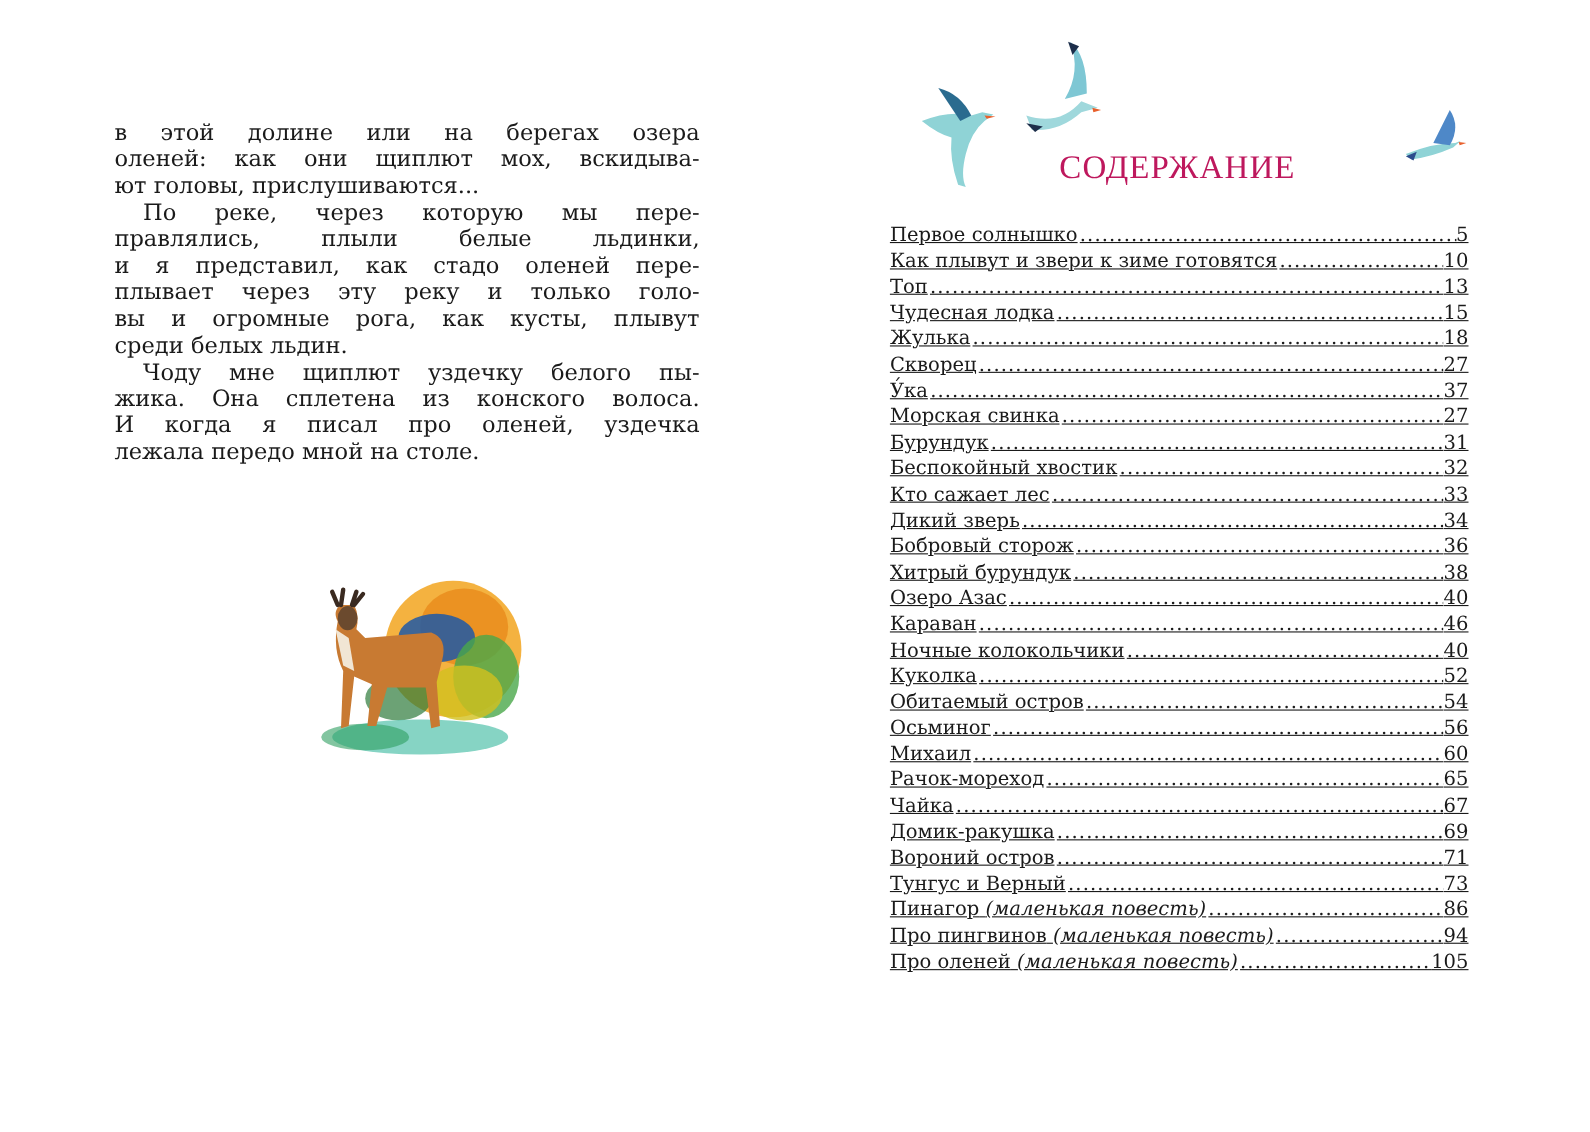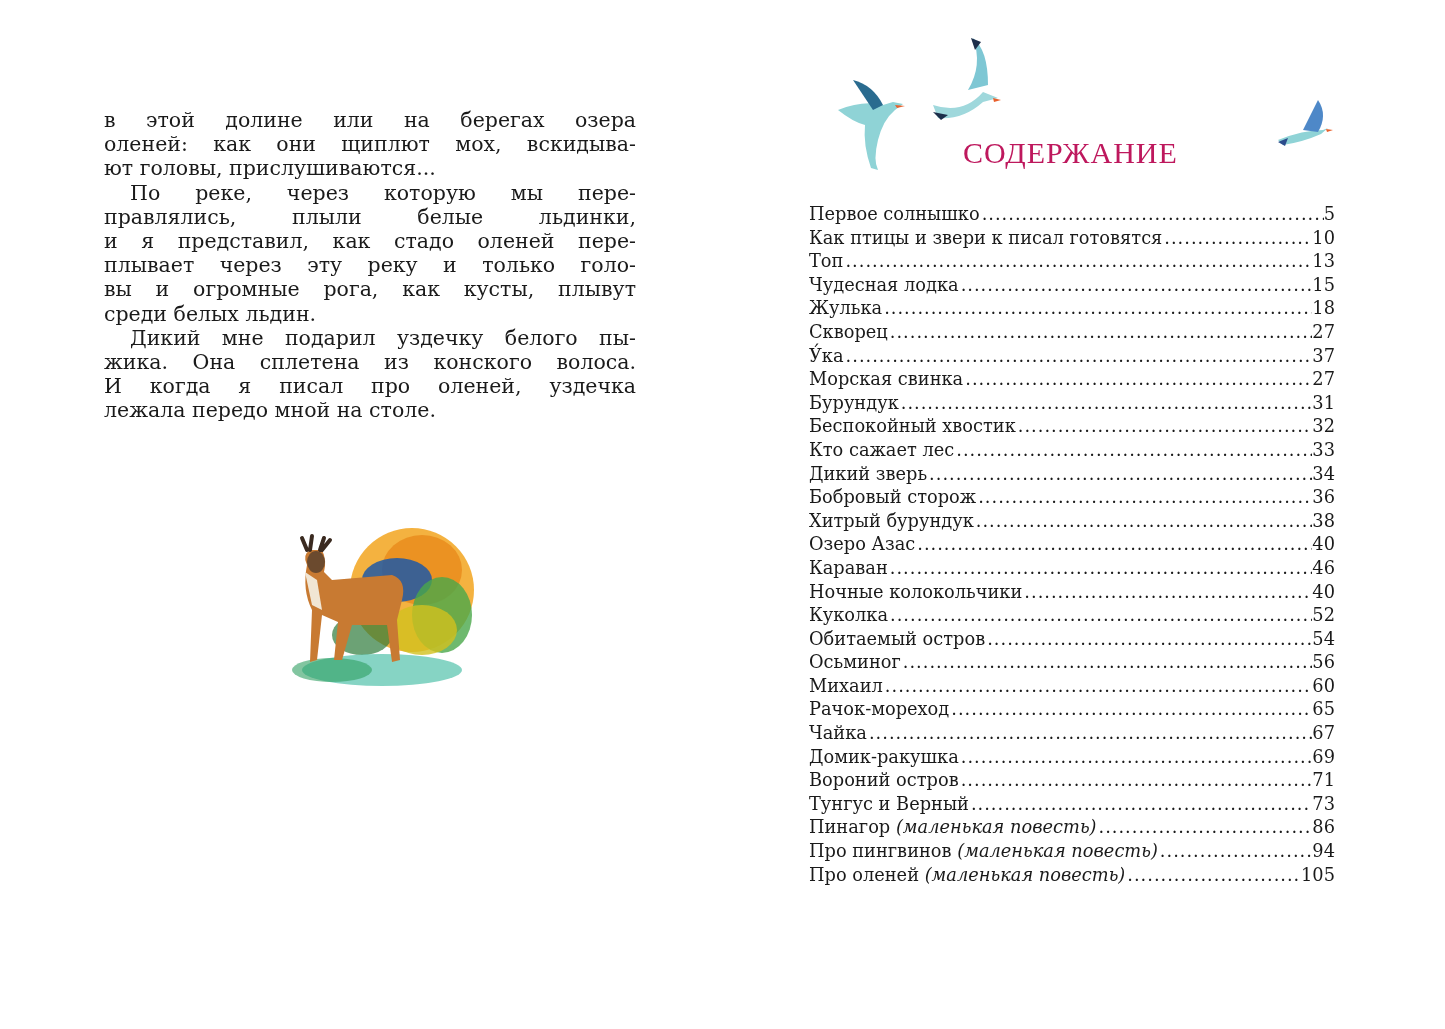--- a/index.html
+++ b/index.html
@@ -24,21 +24,21 @@
   .birds { position: absolute; left: 100px; top: 30px; width: 540px; height: 150px; }
   .bird { position: absolute; }
 
   .toc-title {
     position: absolute; left: 240px; top: 136px; font-family: "Liberation Serif", serif;
     font-size: 30px; letter-spacing: 1px; color: #be185d;
   }
   .toc { position: absolute; left: 86px; top: 202px; width: 526px; }
   .toc-row {
     display: flex; align-items: baseline; height: 23.6px; line-height: 23.6px;
-    font-size: 17.8px; white-space: nowrap;
+    font-size: 17.8px; white-space: nowrap; text-decoration: underline;
   }
   .toc-row .t-title { flex: 0 0 auto; }
   .toc-row .t-title em { font-style: italic; }
   .toc-row .t-dots { flex: 1 1 auto; overflow: hidden; padding: 0 2px; letter-spacing: 1px; }
   .toc-row .t-dots::before { content: "........................................................................................................................"; }
   .toc-row .t-page { flex: 0 0 auto; }
 </style>
 </head>
 <body>
 
@@ -46,21 +46,21 @@
   <div class="prose" id="prose">
       <div class="line">в этой долине или на берегах озера</div>
       <div class="line">оленей: как они щиплют мох, вскидыва-</div>
       <div class="line last">ют головы, прислушиваются...</div>
       <div class="line indent">По реке, через которую мы пере-</div>
       <div class="line">правлялись, плыли белые льдинки,</div>
       <div class="line">и я представил, как стадо оленей пере-</div>
       <div class="line">плывает через эту реку и только голо-</div>
       <div class="line">вы и огромные рога, как кусты, плывут</div>
       <div class="line last">среди белых льдин.</div>
-      <div class="line indent">Дикий мне подарил уздечку белого пы-</div>
+      <div class="line indent">Чоду мне щиплют уздечку белого пы-</div>
       <div class="line">жика. Она сплетена из конского волоса.</div>
       <div class="line">И когда я писал про оленей, уздечка</div>
       <div class="line last">лежала передо мной на столе.</div>
     </div>
 
   <svg class="deer" viewBox="0 0 210 180">
     <ellipse cx="140" cy="80" rx="62" ry="62" fill="#f2a51f" opacity="0.85"></ellipse>
     <ellipse cx="150" cy="60" rx="40" ry="35" fill="#e88a1a" opacity="0.8"></ellipse>
     <ellipse cx="125" cy="70" rx="35" ry="22" fill="#1f58a6" opacity="0.85"></ellipse>
     <ellipse cx="170" cy="105" rx="30" ry="38" fill="#4aa84a" opacity="0.8"></ellipse>
@@ -99,21 +99,21 @@
 
   <div class="toc-title">СОДЕРЖАНИЕ</div>
 
   <div class="toc" id="toc">
       <div class="toc-row">
         <span class="t-title"><span>Первое солнышко</span></span>
         <span class="t-dots"></span>
         <span class="t-page">5</span>
       </div>
       <div class="toc-row">
-        <span class="t-title"><span>Как птицы и звери к писал готовятся</span></span>
+        <span class="t-title"><span>Как плывут и звери к зиме готовятся</span></span>
         <span class="t-dots"></span>
         <span class="t-page">10</span>
       </div>
       <div class="toc-row">
         <span class="t-title"><span>Топ</span></span>
         <span class="t-dots"></span>
         <span class="t-page">13</span>
       </div>
       <div class="toc-row">
         <span class="t-title"><span>Чудесная лодка</span></span>

